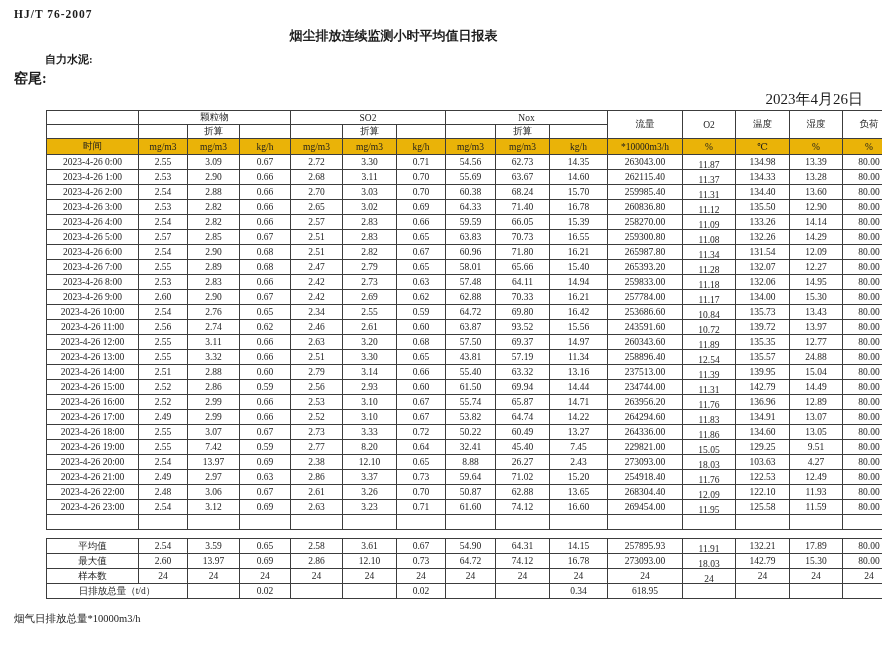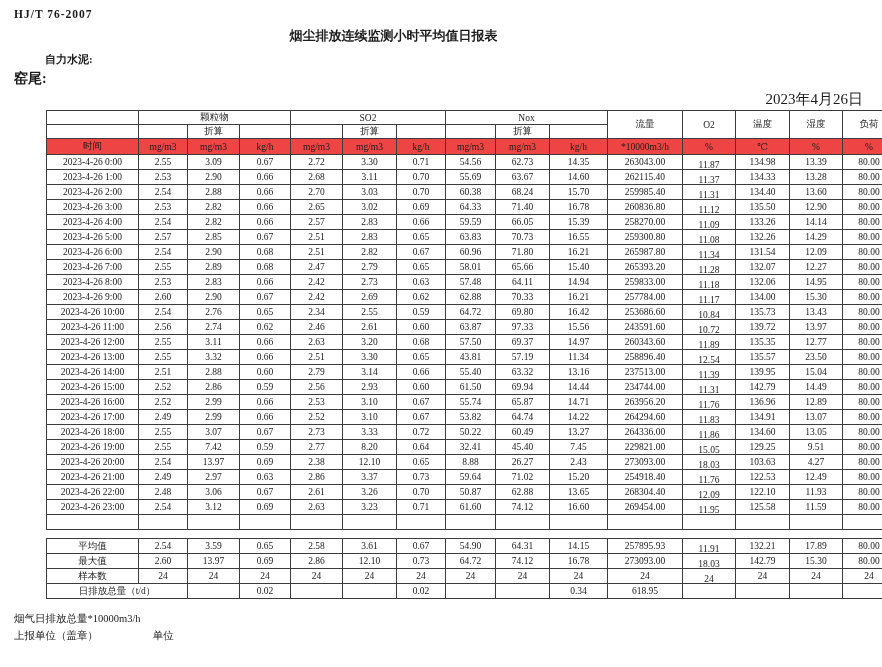--- a/index.html
+++ b/index.html
@@ -15,21 +15,21 @@
   .company  { font-weight:bold; font-size:11px; margin-top:7px;margin-left:31px; }
   .location { font-weight:bold; font-size:14px; margin-top:3px; }
   .date { font-size:15px; text-align:right; width:849px; margin-top:2px; }
 
   table.rep { border-collapse:collapse; table-layout:fixed; width:849px; font-size:9.5px; margin-top:1px;margin-left:32px; }
   table.rep td {
     border:1px solid #3c3c3c; text-align:center; vertical-align:middle;
     padding:0; overflow:hidden; white-space:nowrap; height:14px;
   }
   tr.h1 td, tr.h2 td { height:13px; font-size:9.5px; }
-  tr.units td { background:#ef4444; height:16px; }
+  tr.units td { background:#eab308; height:16px; }
   tbody.data tr td { height:15px; }
   td.time { text-align:right; padding-right:4px; }
   tr.empty-row td { height:12px; }
   .gap { height:7px; }
   td.slabel { text-align:center; }
   td.dt-label { text-align:left; padding-left:2px; }
   span.shift { display:inline-block; transform:translateY(3px); }
   .footnote { margin-top:13px; font-size:10.5px; }
   .footer-line { margin-top:3px; font-size:10.5px; }
   .unit2 { margin-left:52px; }
@@ -295,21 +295,21 @@
         </tr>
         <tr>
           <td class="time">2023-4-26 11:00</td>
           <td>2.56</td>
           <td>2.74</td>
           <td>0.62</td>
           <td>2.46</td>
           <td>2.61</td>
           <td>0.60</td>
           <td>63.87</td>
-          <td>97.33</td>
+          <td>93.52</td>
           <td>15.56</td>
           <td>243591.60</td>
           <td class="o2"><span class="shift">10.72</span></td>
           <td>139.72</td>
           <td>13.97</td>
           <td>80.00</td>
         </tr>
         <tr>
           <td class="time">2023-4-26 12:00</td>
           <td>2.55</td>
@@ -334,21 +334,21 @@
           <td>0.66</td>
           <td>2.51</td>
           <td>3.30</td>
           <td>0.65</td>
           <td>43.81</td>
           <td>57.19</td>
           <td>11.34</td>
           <td>258896.40</td>
           <td class="o2"><span class="shift">12.54</span></td>
           <td>135.57</td>
-          <td>23.50</td>
+          <td>24.88</td>
           <td>80.00</td>
         </tr>
         <tr>
           <td class="time">2023-4-26 14:00</td>
           <td>2.51</td>
           <td>2.88</td>
           <td>0.60</td>
           <td>2.79</td>
           <td>3.14</td>
           <td>0.66</td>
@@ -619,18 +619,14 @@
           <td>618.95</td>
           <td></td>
           <td></td>
           <td></td>
           <td></td>
         </tr>
       </tbody>
   </table>
 
   <div class="footnote">烟气日排放总量*10000m3/h</div>
-  <div class="footer-line">
-    <span>上报单位（盖章）</span>
-    <span class="unit2">单位</span>
-  </div>
 
 </div>
 
 </body></html>

